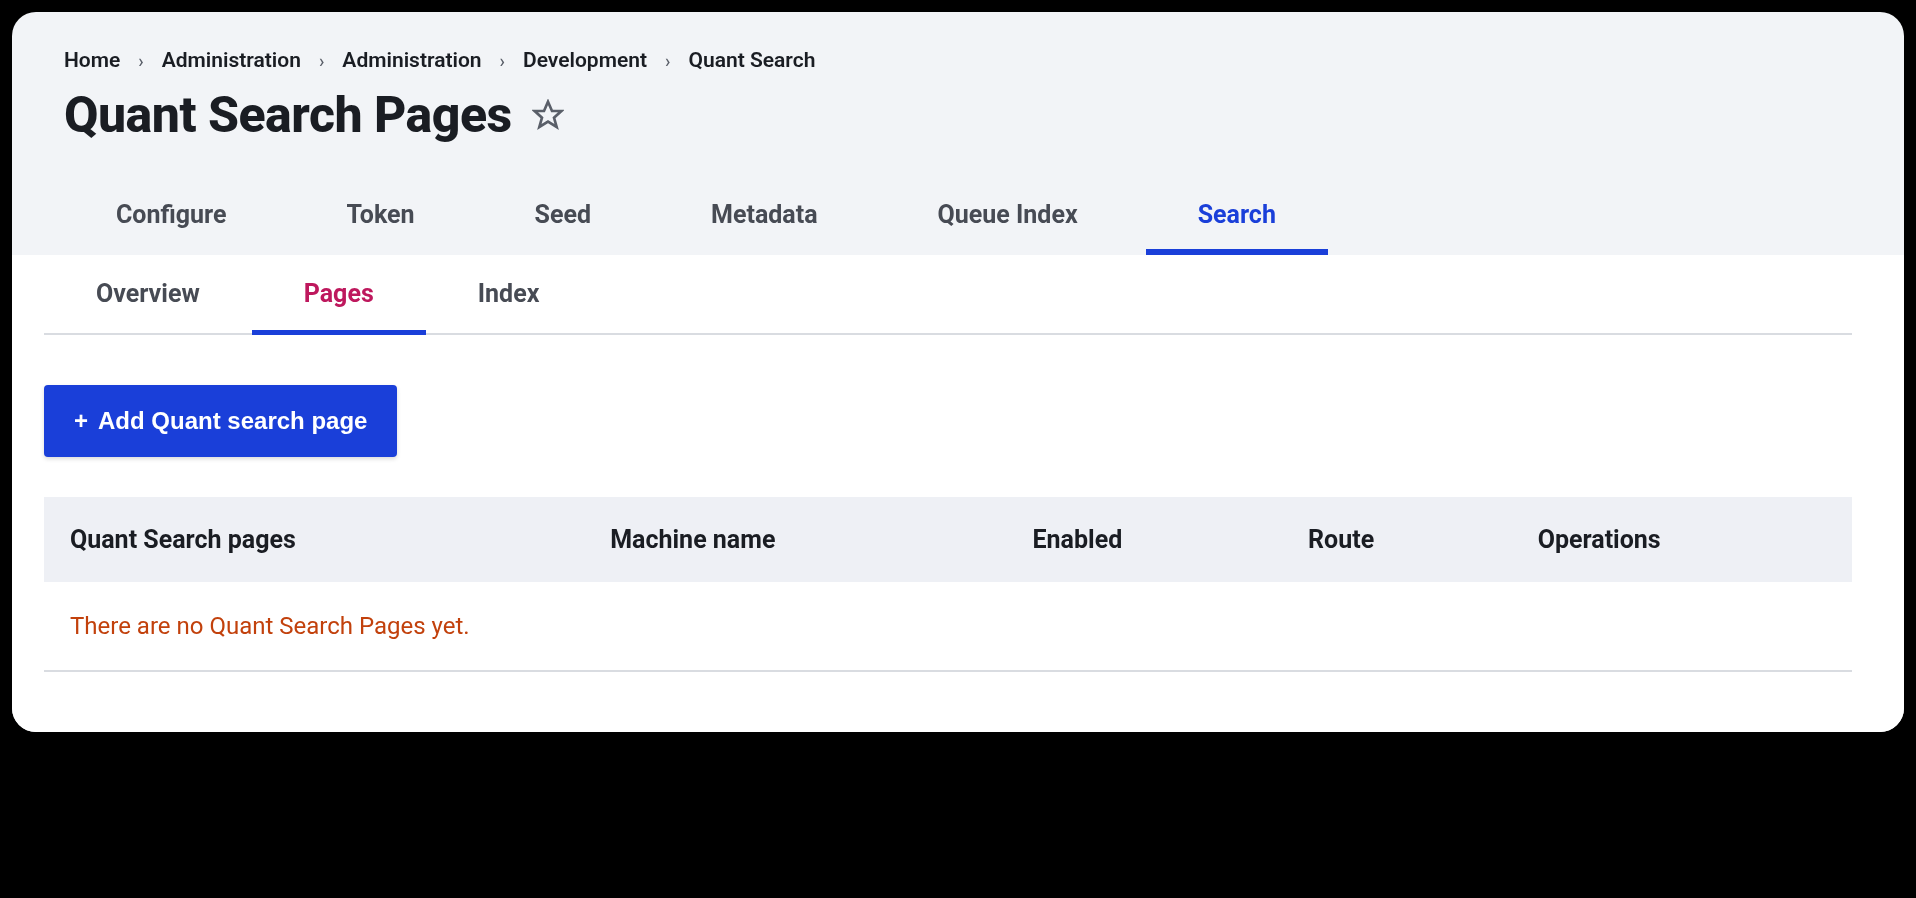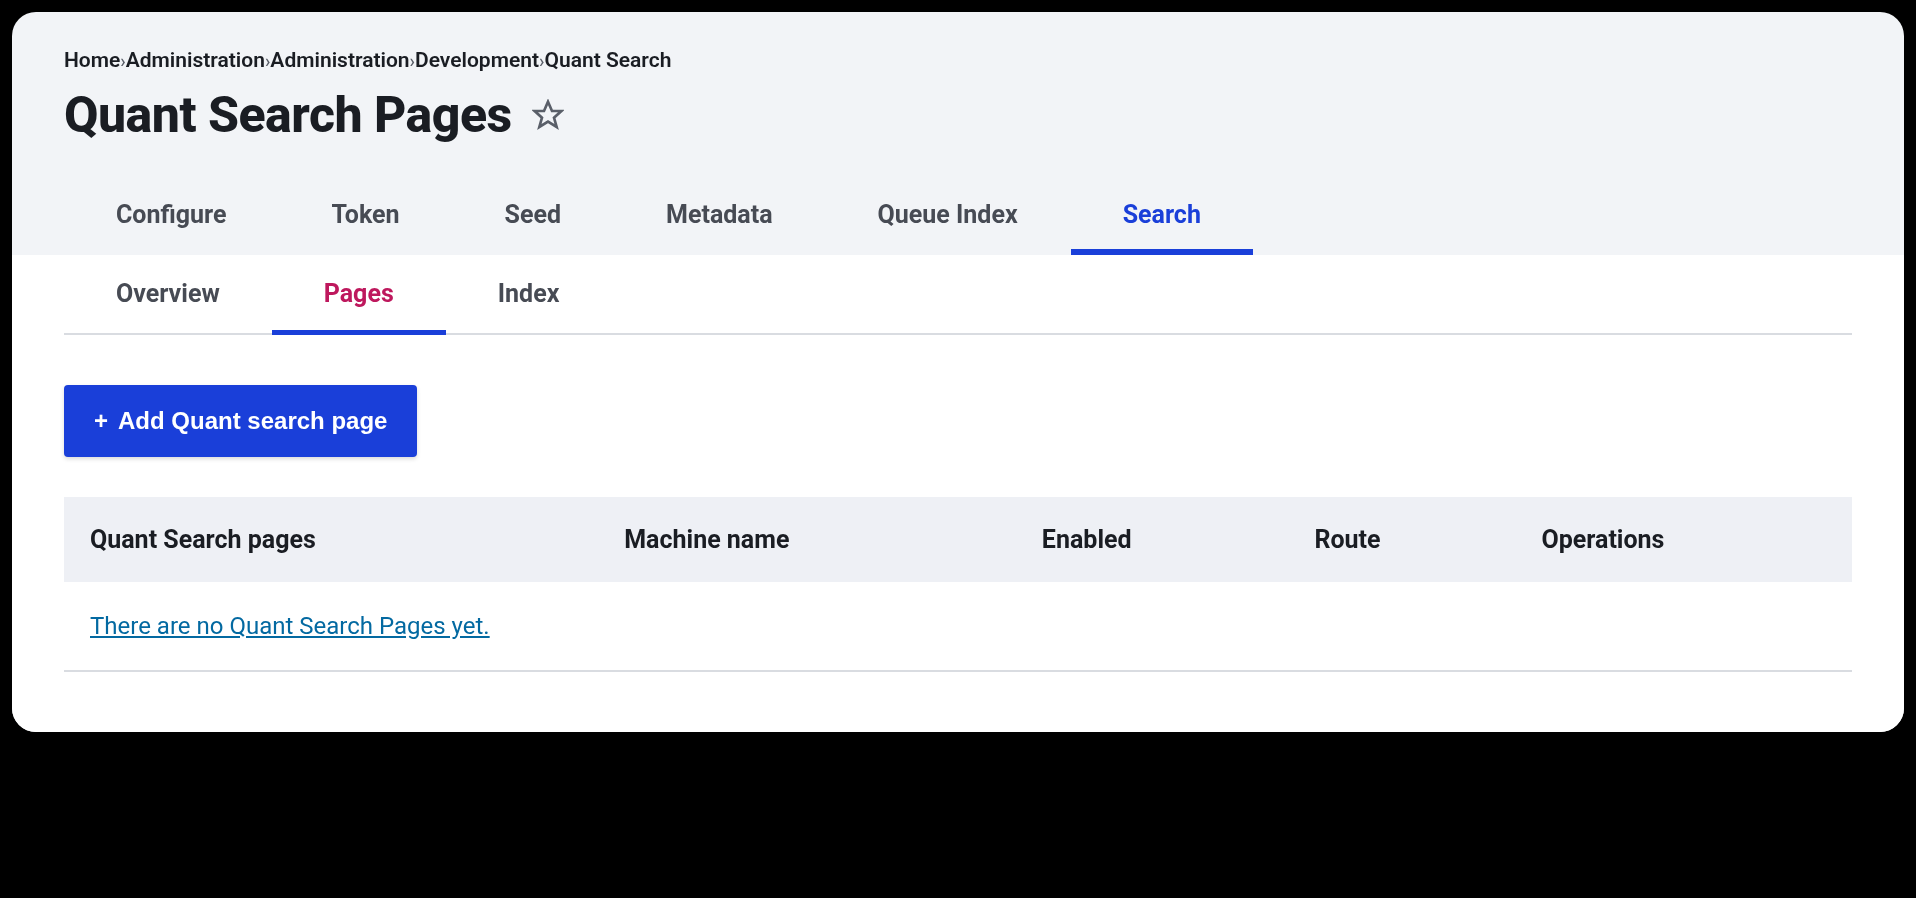--- a/index.html
+++ b/index.html
@@ -18,20 +18,21 @@
       overflow: hidden;
       width: 100%;
       min-height: 720px;
     }
     .header-section {
       padding: 36px 52px 0 52px;
     }
     .breadcrumb {
       display: flex;
       align-items: center;
+      gap: 18px;
       font-size: 21px;
       font-weight: 600;
       color: #1a1d23;
       margin-bottom: 14px;
     }
     .breadcrumb-item {
       cursor: pointer;
     }
     .breadcrumb-separator {
       color: #5a5f69;
@@ -53,38 +54,38 @@
     .star-icon {
       width: 32px;
       height: 32px;
       stroke: #5a5f69;
       stroke-width: 2;
       fill: none;
       cursor: pointer;
     }
     .primary-tabs {
       display: flex;
-      gap: 1px;
+      gap: 16px;
       padding: 0 52px;
     }
     .primary-tab {
       padding: 20px 52px;
       font-size: 25px;
       font-weight: 700;
       color: #474b54;
       cursor: pointer;
       border-bottom: 6px solid transparent;
     }
     .primary-tab.active {
       color: #1a3fd9;
       border-bottom-color: #1a3fd9;
     }
     .content-area {
       background: #fff;
-      padding: 0 52px 60px 52px;
+      padding: 0 52px 60px 32px;
     }
     .secondary-tabs {
       display: flex;
       border-bottom: 2px solid #d9dce1;
     }
     .secondary-tab {
       padding: 24px 52px 22px 52px;
       font-size: 25px;
       font-weight: 700;
       color: #474b54;
@@ -132,22 +133,21 @@
       color: #1a1d23;
     }
     .data-table td {
       padding: 30px 26px;
       font-size: 24px;
       color: #1a1d23;
       border-bottom: 2px solid #d9dce1;
     }
     .empty-message {
       font-size: 24px;
-      color: #0369a1;
-      text-decoration: underline;
+      color: #c2410c;
     }
   </style>
 </head>
 <body>
 
 <div class="window">
   <div class="header-section">
     <nav class="breadcrumb">
       <span class="breadcrumb-item">Home</span>
       <span class="breadcrumb-separator">›</span>

